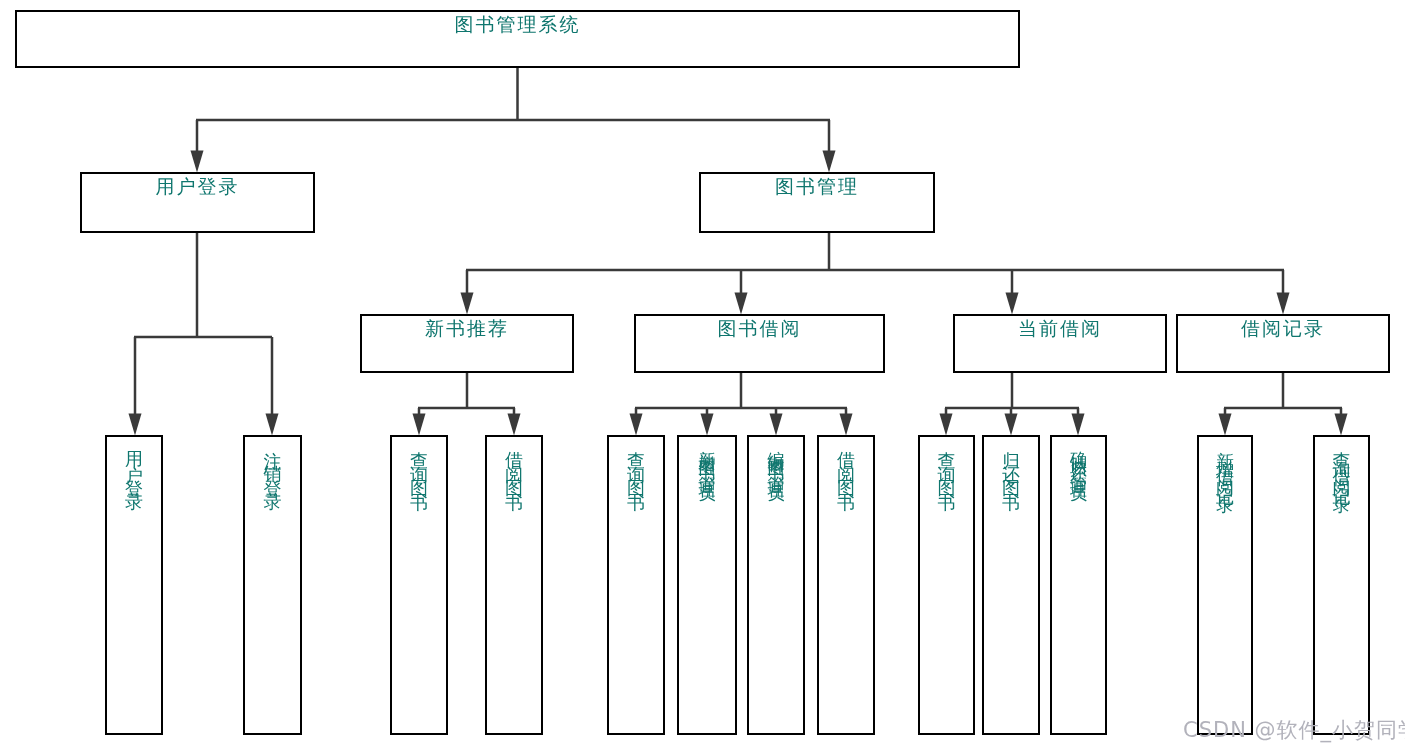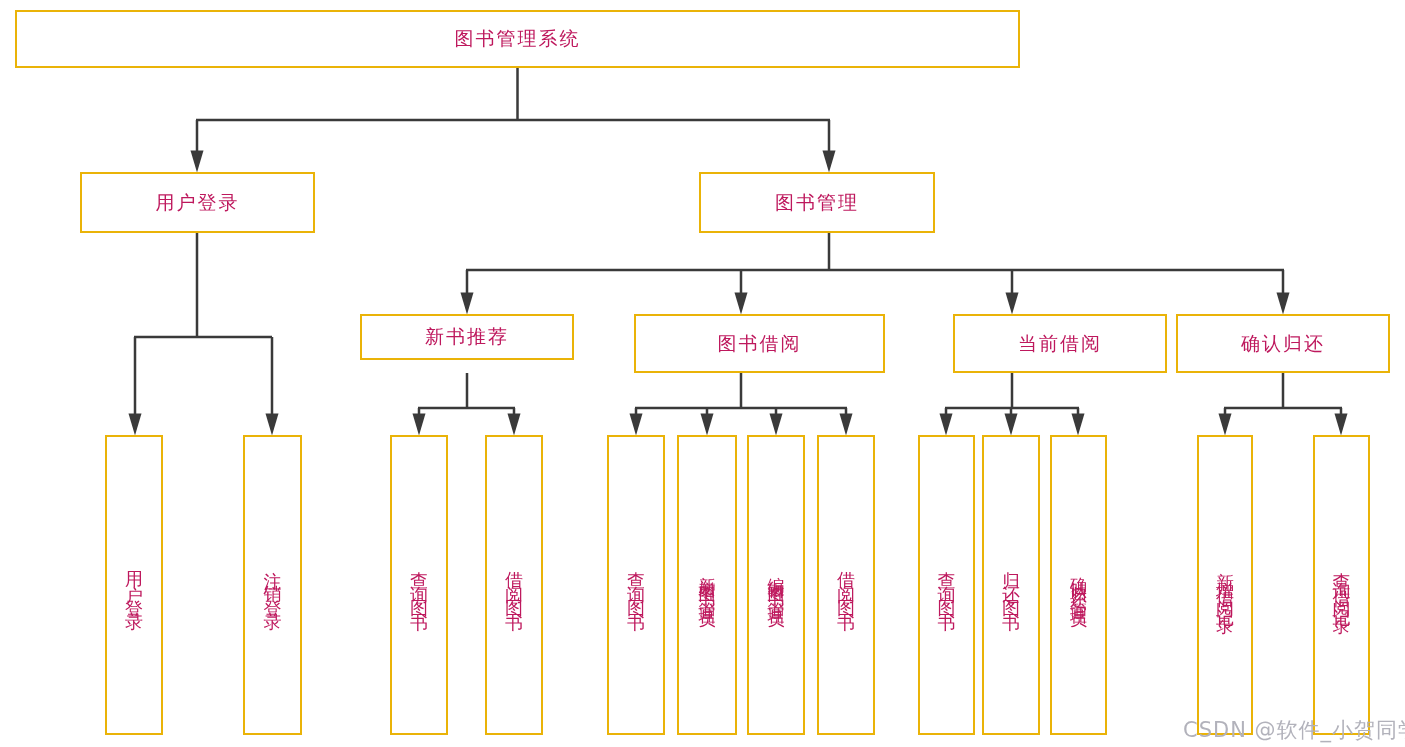--- a/index.html
+++ b/index.html
@@ -13,41 +13,40 @@
   }
   svg.connectors {
     position: absolute;
     left: 0; top: 0;
     width: 1405px; height: 747px;
   }
   .box {
     position: absolute;
     box-sizing: border-box;
     background: #ffffff;
-    border: 2px solid #eab308;
+    border: 2px solid #000000;
     display: flex;
-    align-items: center;
     justify-content: center;
-    color: #be185d;
+    color: #0f766e;
   }
   .h { font-size: 19px; letter-spacing: 2px; }
   .v {
     writing-mode: vertical-rl;
     font-size: 18px;
     letter-spacing: 14px;
     line-height: 1;
   }
   .v.mid  { letter-spacing: 9px; }
   .v.long { letter-spacing: 5px; font-size: 17px; }
 
   
   .root { left: 15px;   top: 10px;  width: 1005px; height: 58px; }
   .l2a  { left: 80px;   top: 172px; width: 235px;  height: 61px; }
   .l2b  { left: 699px;  top: 172px; width: 236px;  height: 61px; }
-  .l3a  { left: 360px;  top: 314px; width: 214px;  height: 46px; }
+  .l3a  { left: 360px;  top: 314px; width: 214px;  height: 59px; }
   .l3b  { left: 634px;  top: 314px; width: 251px;  height: 59px; }
   .l3c  { left: 905px;  top: 314px; width: 214px;  height: 59px; margin-left: 48px; }
   .l3d  { left: 1176px; top: 314px; width: 214px;  height: 59px; }
   .leaf { top: 435px; height: 300px; }
   .f1  { left: 105px;  width: 58px; }
   .f2  { left: 243px;  width: 59px; }
   .f3  { left: 390px;  width: 58px; }
   .f4  { left: 485px;  width: 58px; }
   .f5  { left: 607px;  width: 58px; }
   .f6  { left: 677px;  width: 60px; }
@@ -130,21 +129,21 @@
   <div class="box h l3a">
     <span>新书推荐</span>
   </div>
   <div class="box h l3b">
     <span>图书借阅</span>
   </div>
   <div class="box h l3c">
     <span>当前借阅</span>
   </div>
   <div class="box h l3d">
-    <span>确认归还</span>
+    <span>借阅记录</span>
   </div>
 
   <div class="box leaf f1">
     <span class="v">用户登录</span>
   </div>
   <div class="box leaf f2">
     <span class="v">注销登录</span>
   </div>
   <div class="box leaf f3">
     <span class="v">查询图书</span>

